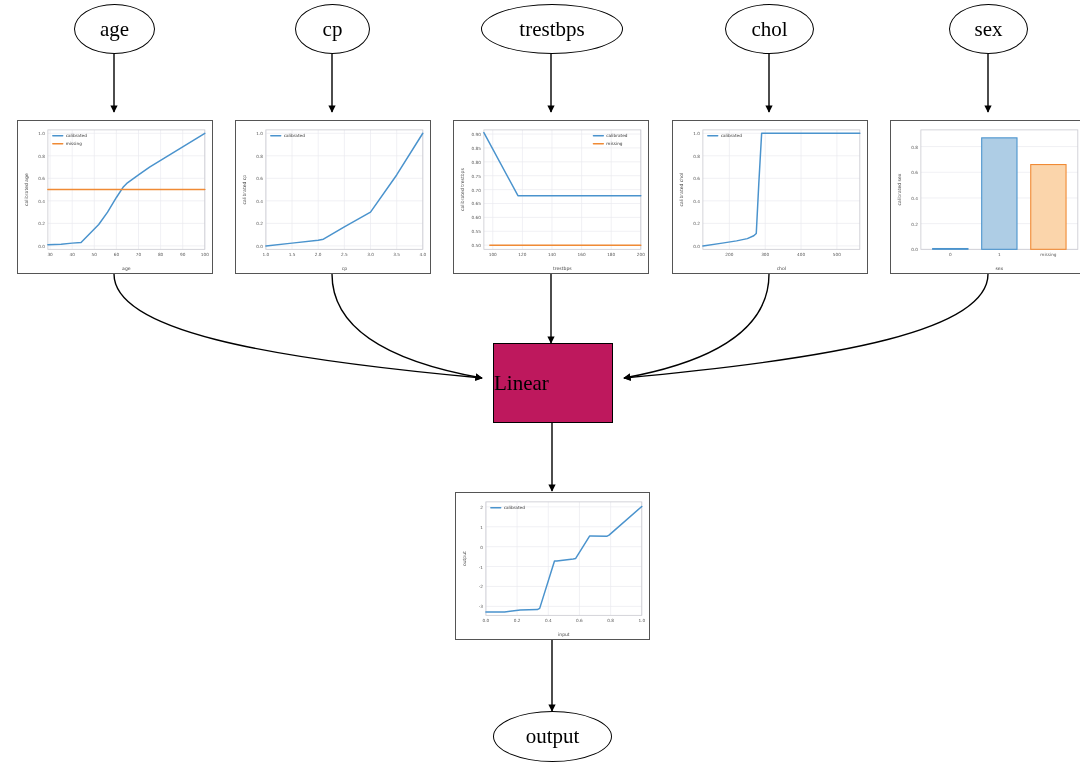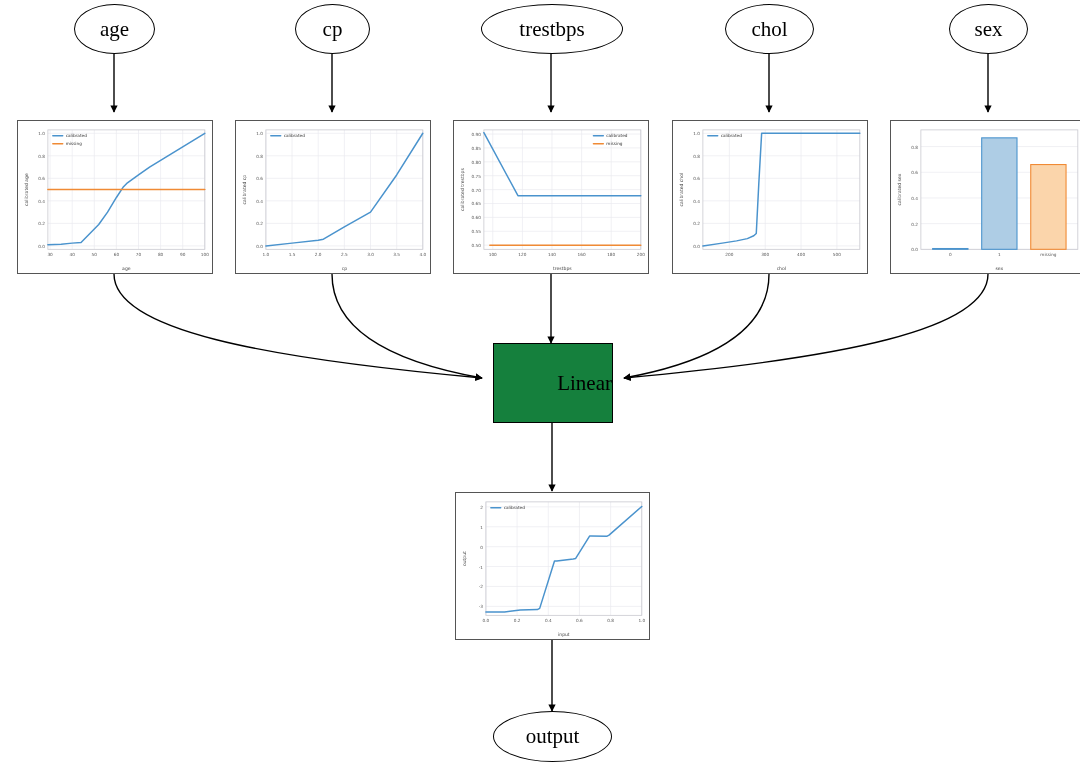--- a/index.html
+++ b/index.html
@@ -19,23 +19,23 @@
     display:flex;align-items:center;justify-content:center;
     border:1.1px solid #000;
     border-radius:50%;
     background:#fff;
     font-family:"Liberation Serif", serif;
     color:#000;
     box-sizing:border-box;
   }
   .node-box{
     position:absolute;
-    display:flex;align-items:center;justify-content:flex-end;
+    display:flex;align-items:center;justify-content:flex-start;
     border:1.3px solid #000;
-    background:#15803d;
+    background:#be185d;
     font-family:"Liberation Serif", serif;
     color:#000;
     box-sizing:border-box;
   }
 
   
   .plot-card{
     position:absolute;
     background:#ffffff;
     border:1.6px solid #555555;

